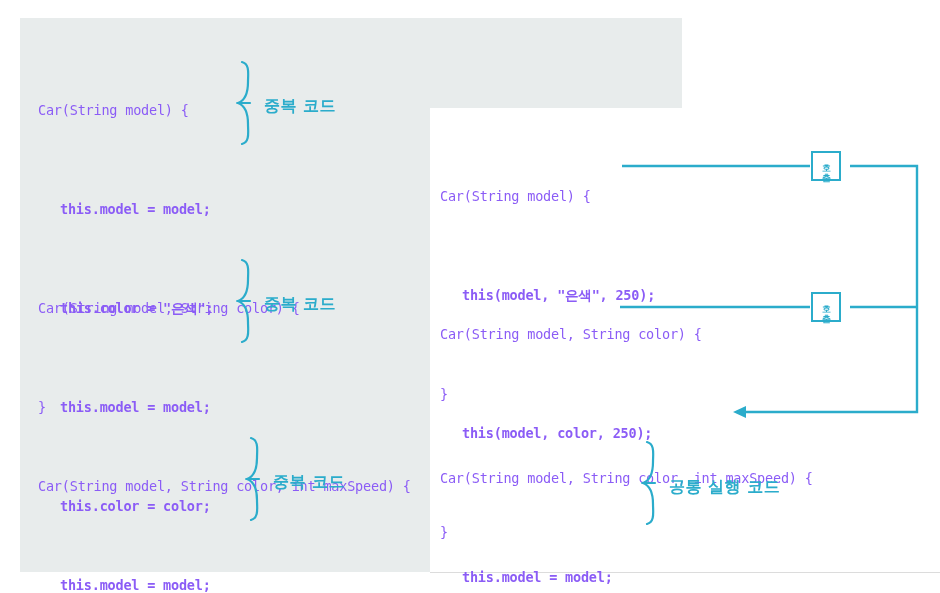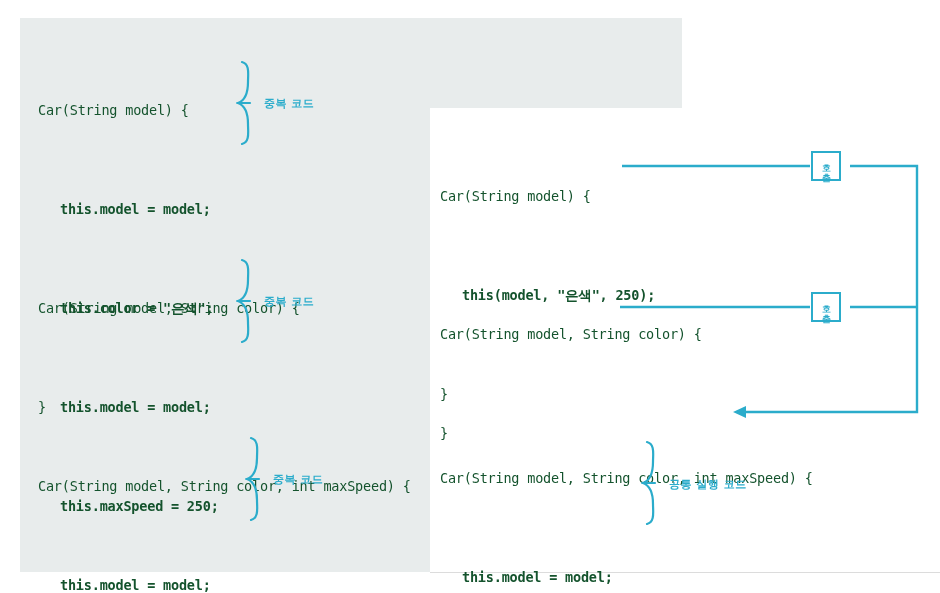--- a/index.html
+++ b/index.html
@@ -39,38 +39,38 @@
     background: #ffffff;
     border-bottom: 1px solid #dcdcdc;
   }
 
   
   .code-block {
     position: absolute;
     font-family: "DejaVu Sans Mono", "Liberation Mono", monospace;
     font-size: 13.5px;
     line-height: 33px;
-    color: #14532d;
+    color: #8b5cf6;
     white-space: pre;
     letter-spacing: -0.2px;
   }
   .code-line { white-space: pre; }
   .indent { padding-left: 22px; font-weight: bold; }
 
   
   .brace {
     position: absolute;
     pointer-events: none;
   }
 
   
   .annot {
     position: absolute;
     font-family: "DejaVu Sans", "Liberation Sans", sans-serif;
-    font-size: 11px;
+    font-size: 16px;
     font-weight: bold;
     color: #2BACCB;
     white-space: nowrap;
     letter-spacing: 0.5px;
   }
 
   
   .call-box {
     position: absolute;
     width: 30px;
@@ -120,20 +120,21 @@
 
   <svg class="brace" style="left:236px; top:60px;" width="26" height="86" viewBox="0 0 26 86">
     <path d="M6 2 C14 4 12 14 12 22 C12 32 10 40 2 43 C10 46 12 54 12 64 C12 72 14 82 6 84" fill="none" stroke="#2BACCB" stroke-width="2.2" stroke-linecap="round"></path>
     <path d="M2 43 L14 43" fill="none" stroke="#2BACCB" stroke-width="2.2" stroke-linecap="round"></path>
   </svg>
   <div class="annot" style="left:264px; top:96px;">중복 코드</div>
 
   <div class="code-block" style="left:38px; top:226px;">
     <div class="code-line">Car(String model, String color) {</div>
     <div class="code-line indent">this.model = model;</div>
+    <div class="code-line indent">this.color = color;</div>
     <div class="code-line indent">this.maxSpeed = 250;</div>
     
   </div>
 
   <svg class="brace" style="left:236px; top:258px;" width="26" height="86" viewBox="0 0 26 86">
     <path d="M6 2 C14 4 12 14 12 22 C12 32 10 40 2 43 C10 46 12 54 12 64 C12 72 14 82 6 84" fill="none" stroke="#2BACCB" stroke-width="2.2" stroke-linecap="round"></path>
     <path d="M2 43 L14 43" fill="none" stroke="#2BACCB" stroke-width="2.2" stroke-linecap="round"></path>
   </svg>
   <div class="annot" style="left:264px; top:294px;">중복 코드</div>
 
@@ -154,20 +155,21 @@
   <div class="panel-after"></div>
 
   <div class="code-block" style="left:440px; top:114px; z-index:2;">
     <div class="code-line">Car(String model) {</div>
     <div class="code-line indent">this(model, "은색", 250);</div>
     <div class="code-line">}</div>
   </div>
 
   <div class="code-block" style="left:440px; top:252px; z-index:2;">
     <div class="code-line">Car(String model, String color) {</div>
+    <div class="code-line indent">this(model, color, 250);</div>
     <div class="code-line">}</div>
   </div>
 
   <div class="code-block" style="left:440px; top:396px; z-index:2;">
     <div class="code-line">Car(String model, String color, int maxSpeed) {</div>
     <div class="code-line indent">this.model = model;</div>
     
     
     
   </div>

